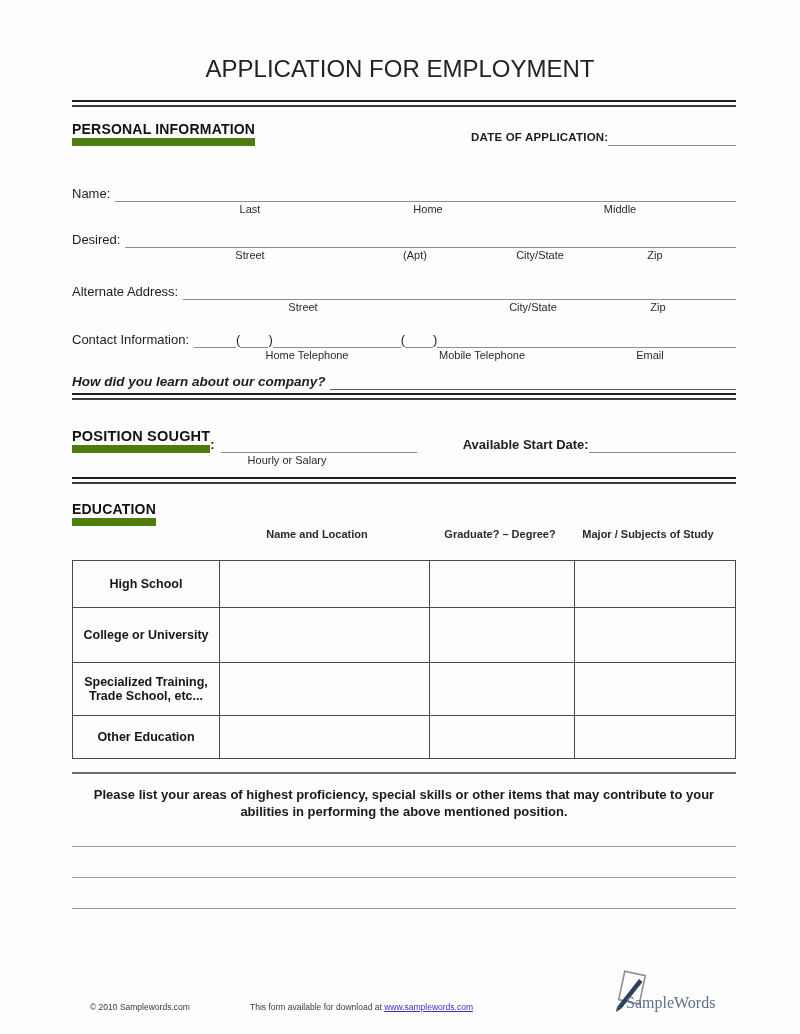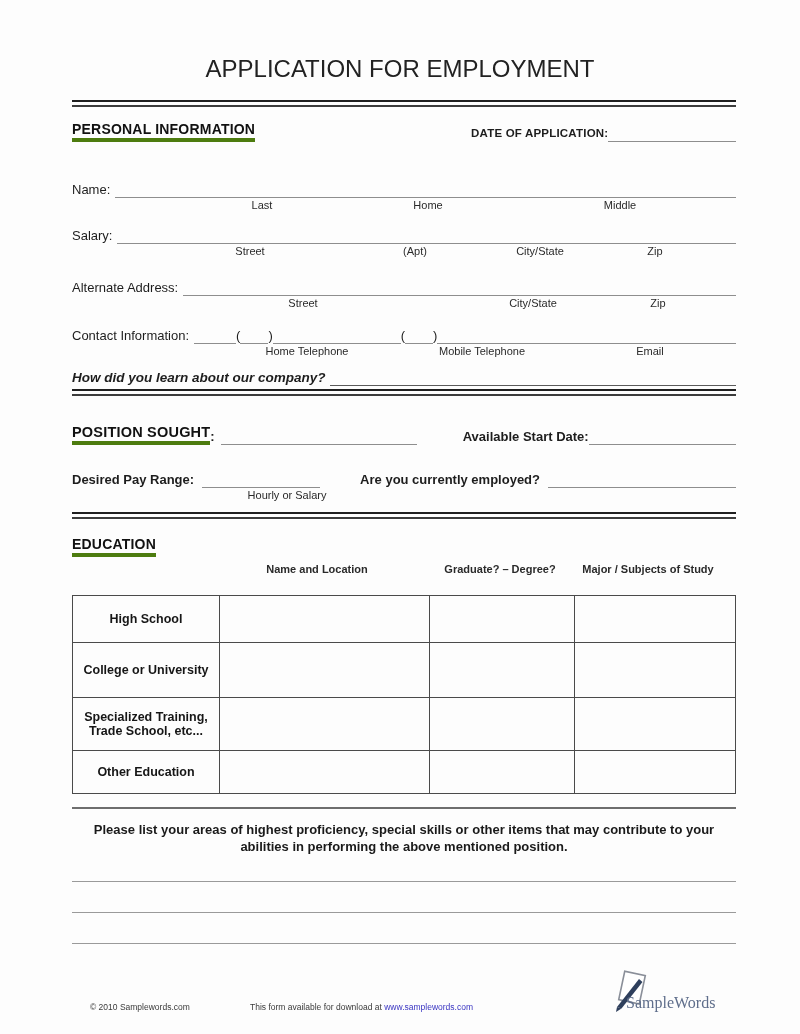--- a/index.html
+++ b/index.html
@@ -15,21 +15,21 @@
   .content{margin-left:72px;margin-right:64px;}
   .dbl-rule{margin-top:16px;}
   .dbl-rule .r1{height:2px;background:#1f1f1f;}
   .dbl-rule .r2{height:2px;background:#3c3c3c;margin-top:3px;}
   .row{display:flex;align-items:flex-end;line-height:16px;font-size:13px;}
   .fill{border-bottom:1.5px solid #8e8e8e;flex:1;height:14px;}
   .fill.dark{border-bottom-color:#5a5a5a;}
   .lbl{white-space:nowrap;padding-right:5px;}
   .sec-head{
     font-weight:bold;font-size:14px;letter-spacing:0.2px;
-    border-bottom:4px solid #4d7c0f;padding-bottom:1px;color:#111;
+    border-bottom:8px solid #4d7c0f;padding-bottom:1px;color:#111;
   }
   .head-row{margin-top:14px;display:flex;justify-content:space-between;align-items:flex-end;}
   .bold-small{font-weight:bold;font-size:11.5px;letter-spacing:0.2px;white-space:nowrap;}
   .date-wrap{display:flex;align-items:flex-start;width:265px;}
   .subrow{position:relative;height:14px;font-size:11px;color:#2a2a2a;}
   .subrow span{position:absolute;transform:translateX(-50%);white-space:nowrap;top:1px;}
   .q-row{margin-top:12px;}
   .q-text{font-weight:bold;font-style:italic;font-size:13.5px;white-space:nowrap;padding-right:4px;}
   .dbl-rule.tight{margin-top:3px;}
   .bold-lbl{font-weight:bold;font-size:13px;white-space:nowrap;}
@@ -47,21 +47,21 @@
   .single-rule{height:2px;background:#6e6e6e;margin-top:13px;}
   .skills-p{
     margin:12px auto 0 auto;width:648px;text-align:center;font-weight:bold;
     font-size:13px;line-height:17px;color:#1a1a1a;
   }
   .write-line{height:30px;border-bottom:1.5px solid #9a9a9a;}
   .write-line.first{height:26px;}
   .footer{position:absolute;left:0;top:998px;width:800px;height:20px;font-size:8.5px;color:#3a3a3a;}
   .footer .copy{position:absolute;left:90px;top:4px;}
   .footer .dl{position:absolute;left:250px;top:4px;}
-  .link{cursor:pointer;}
+  .link{text-decoration:underline;cursor:pointer;}
   .logo{position:absolute;right:48px;top:970px;width:140px;height:52px;}
   .logo svg{position:absolute;left:0;top:0;}
   .logo .logo-text{
     position:absolute;left:14px;top:24px;
     font-family:"Liberation Serif","DejaVu Serif",serif;font-size:16px;
   }
 </style>
 </head>
 <body>
 
@@ -81,27 +81,27 @@
         <span class="bold-small">DATE OF APPLICATION:</span>
         <span class="fill"></span>
       </span>
     </div>
 
     <div class="row" style="margin-top:40px;">
       <span class="lbl">Name:</span>
       <span class="fill"></span>
     </div>
     <div class="subrow">
-      <span style="left:190px;">Last</span>
+      <span style="left:178px;">Last</span>
       <span style="left:356px;">Home</span>
       <span style="left:548px;">Middle</span>
     </div>
 
     <div class="row" style="margin-top:16px;">
-      <span class="lbl">Salary:</span>
+      <span class="lbl">Desired:</span>
       <span class="fill"></span>
     </div>
     <div class="subrow">
       <span style="left:178px;">Street</span>
       <span style="left:343px;">(Apt)</span>
       <span style="left:468px;">City/State</span>
       <span style="left:583px;">Zip</span>
     </div>
 
     <div class="row" style="margin-top:22px;">
@@ -143,27 +143,20 @@
 
     <div class="row pos-row">
       <span class="sec-head" style="font-size:14.5px;">POSITION SOUGHT</span>
       <span class="bold-lbl" style="padding-right:6px;">:</span>
       <span class="fill" style="flex:0 0 196px;"></span>
       <span style="flex:0 0 46px;"></span>
       <span class="bold-lbl">Available Start Date:</span>
       <span class="fill"></span>
     </div>
 
-    <div class="row pay-row">
-      <span class="bold-lbl" style="padding-right:8px;">Desired Pay Range:</span>
-      <span class="fill" style="flex:0 0 118px;"></span>
-      <span style="flex:0 0 40px;"></span>
-      <span class="bold-lbl" style="padding-right:8px;">Are you currently employed?</span>
-      <span class="fill"></span>
-    </div>
     <div class="subrow">
       <span style="left:215px;">Hourly or Salary</span>
     </div>
 
     <div class="dbl-rule" style="margin-top:10px;">
       <div class="r1"></div>
         <div class="r2"></div>
     </div>
 
     <div class="edu-head">

